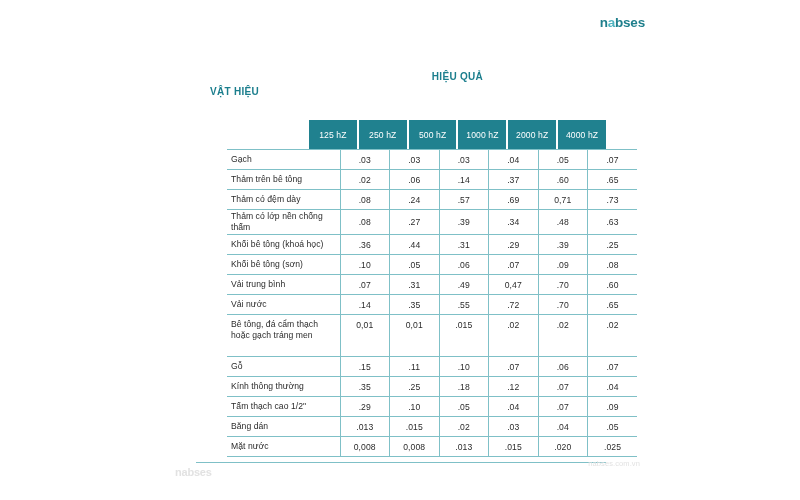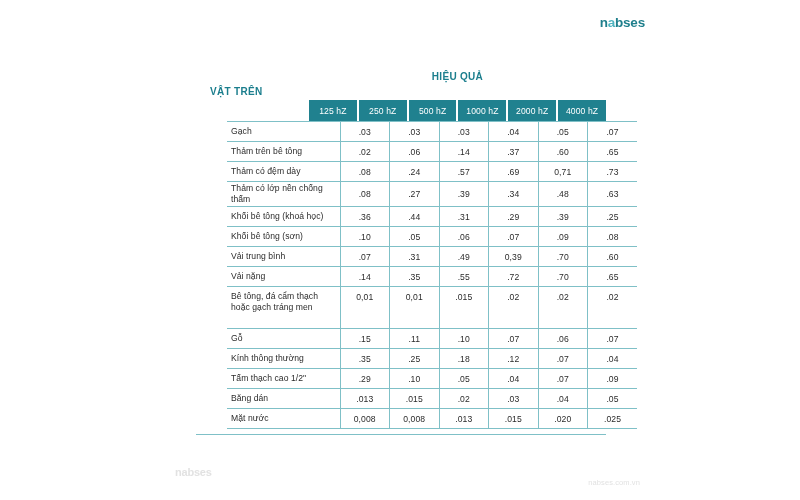--- a/index.html
+++ b/index.html
@@ -84,21 +84,22 @@
     font-size: 10px;
     font-weight: bold;
     letter-spacing: 0.3px;
     line-height: 14px;
     padding-bottom: 16px;
   }
 
   
   .head-freq {
     display: flex;
-    height: 21px;
+    height: 29px;
+    margin-top: 20px;
   }
   .head-freq .spacer {
     width: 113px;
     flex: 0 0 113px;
   }
   .head-freq .fcell {
     flex: 1;
     background: #20818f;
     color: #ffffff;
     font-size: 8.6px;
@@ -163,39 +164,39 @@
     bottom: 22px;
     font-size: 11px;
     font-weight: bold;
     color: #e2e2e2;
     letter-spacing: -0.2px;
     line-height: 1;
   }
   .footer-right {
     position: absolute;
     right: 160px;
-    bottom: 14px;
+    bottom: 33px;
     font-size: 7.5px;
     color: #e2e2e2;
     letter-spacing: 0.1px;
     line-height: 1;
   }
 </style>
 </head>
 <body>
 
 <div class="page">
 
   <div class="brand-logo"><span>n</span><span class="accent">a</span><span>bses</span></div>
 
 
   <div class="table-wrap">
 
     <div class="head-top">
-      <div class="mat-title">VẬT TRÊN</div>
+      <div class="mat-title">VẬT HIỆU</div>
       <div class="eff-title">HIỆU QUẢ</div>
     </div>
 
     <div class="head-freq">
       <div class="spacer"></div>
       <div class="fcell">125 hZ</div>
       <div class="fcell">250 hZ</div>
       <div class="fcell">500 hZ</div>
       <div class="fcell">1000 hZ</div>
       <div class="fcell">2000 hZ</div>
@@ -279,27 +280,27 @@
             <td class="val">.09</td>
             <td class="val">.08</td>
           </tr>
           <tr>
             <td class="mat">
               <span class="l1">Vải trung bình</span>
             </td>
             <td class="val">.07</td>
             <td class="val">.31</td>
             <td class="val">.49</td>
-            <td class="val">0,39</td>
+            <td class="val">0,47</td>
             <td class="val">.70</td>
             <td class="val">.60</td>
           </tr>
           <tr>
             <td class="mat">
-              <span class="l1">Vải nặng</span>
+              <span class="l1">Vải nước</span>
             </td>
             <td class="val">.14</td>
             <td class="val">.35</td>
             <td class="val">.55</td>
             <td class="val">.72</td>
             <td class="val">.70</td>
             <td class="val">.65</td>
           </tr>
           <tr class="tall">
             <td class="mat">

